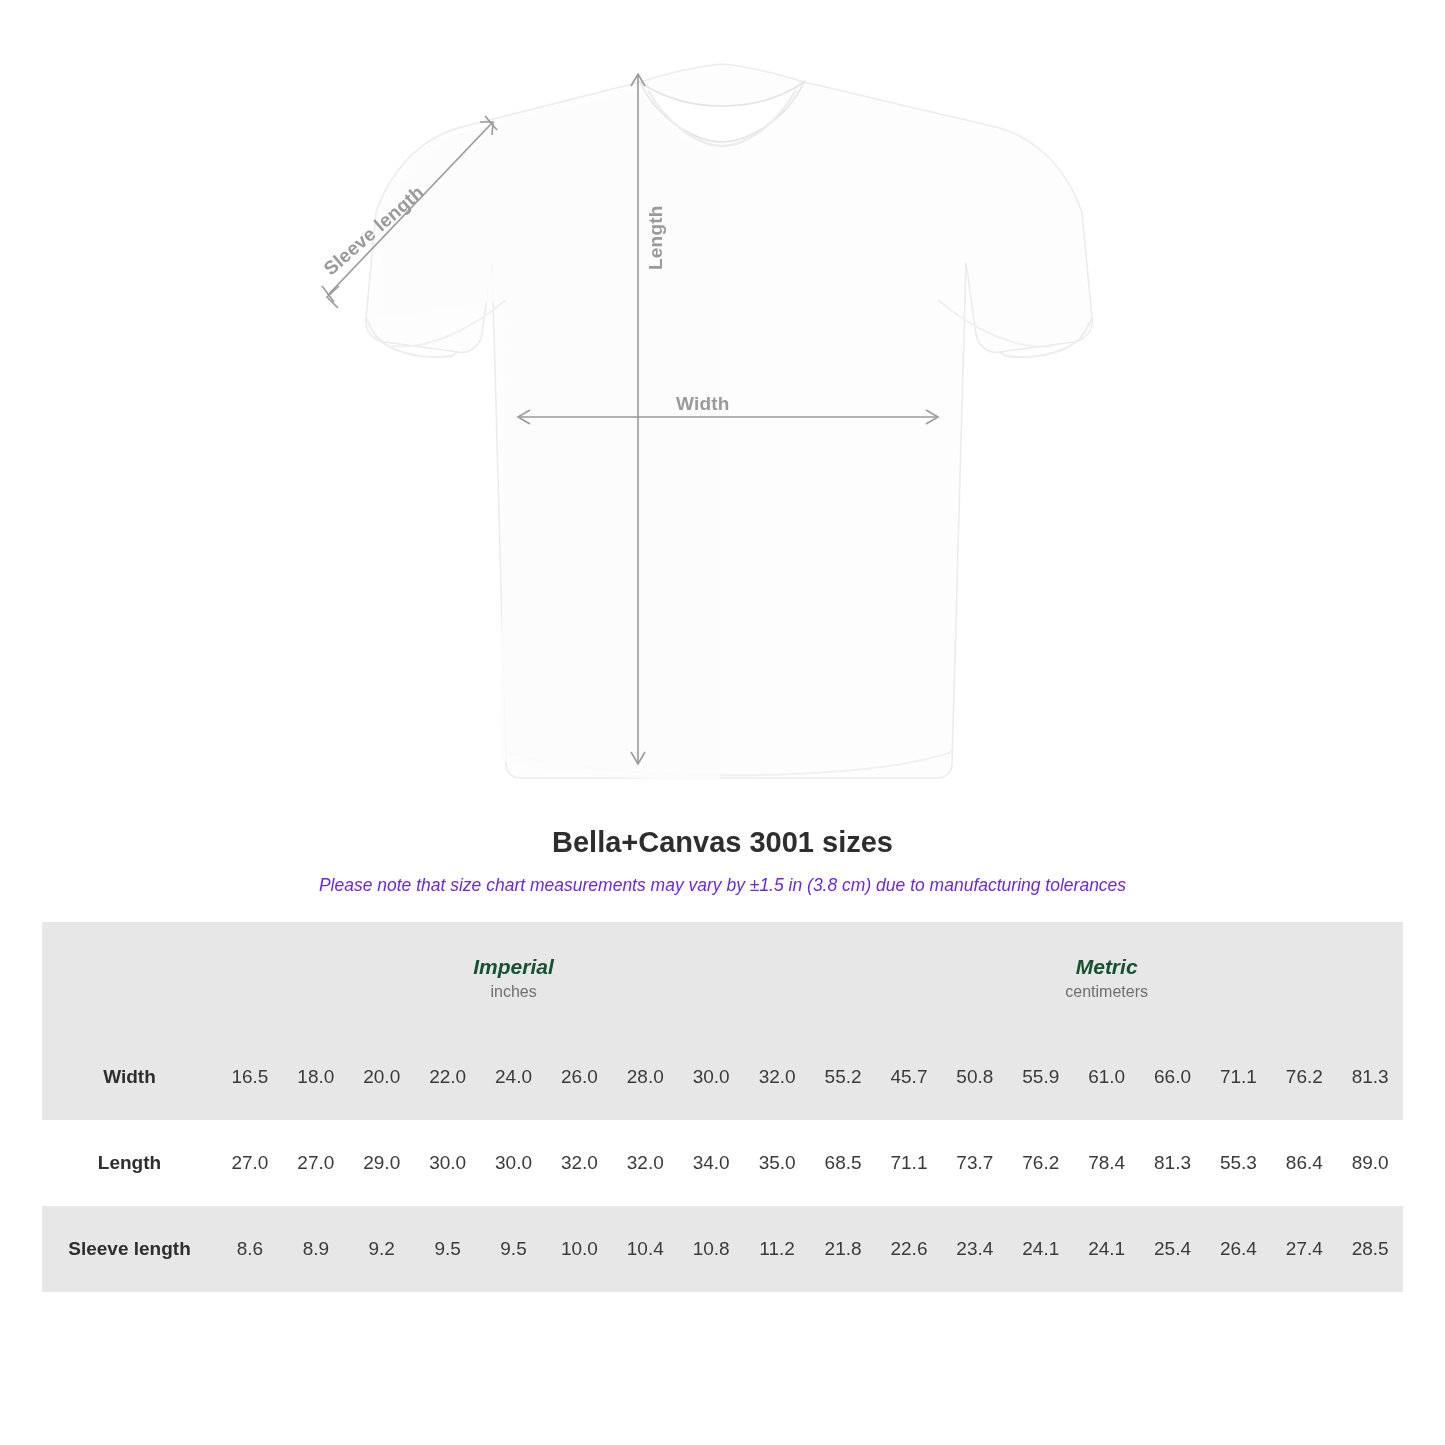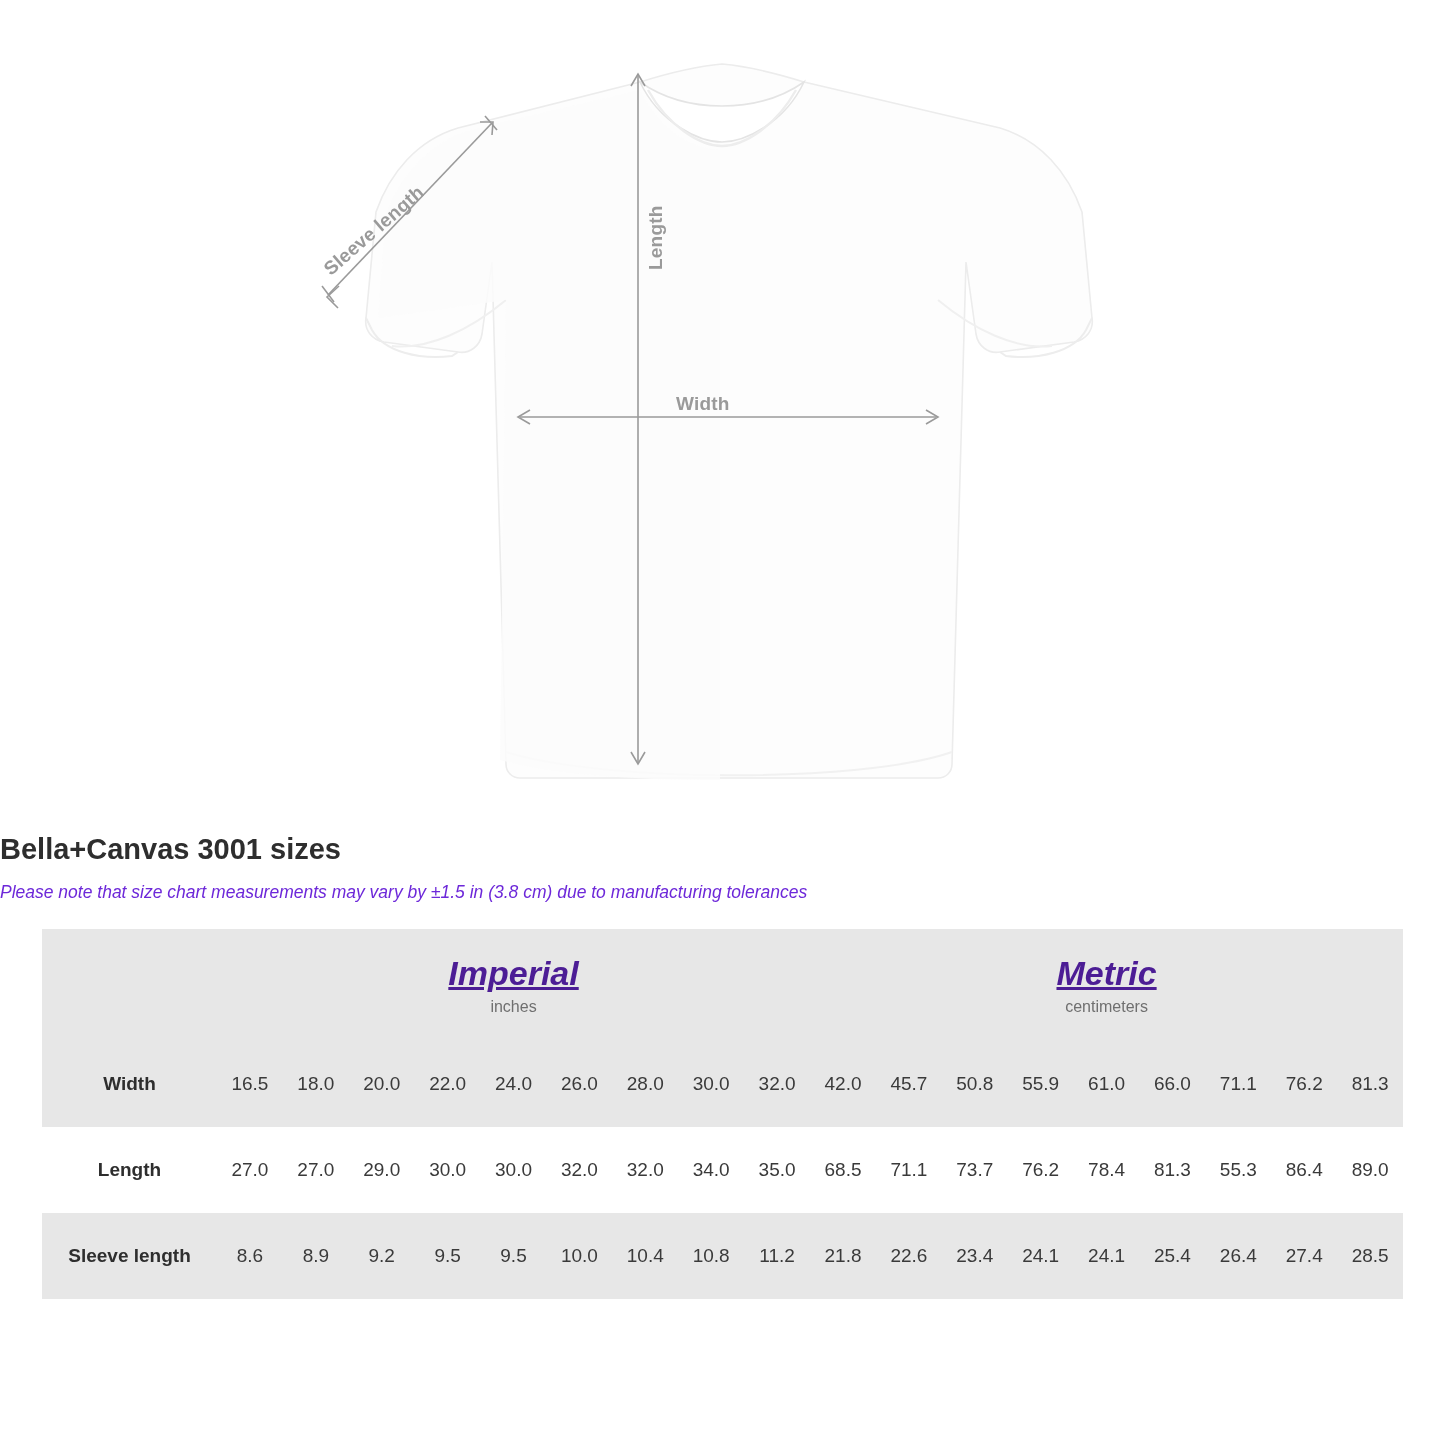--- a/index.html
+++ b/index.html
@@ -52,21 +52,22 @@
   }
   .dim-label.sleeve-label {
     left: 334px;
     top: 258px;
     transform: rotate(-41deg);
     transform-origin: left bottom;
   }
 
   
   .title-block {
-    margin-top: 13px;
+    text-align: center;
+    margin-top: 6px;
   }
   .chart-title {
     font-size: 29px;
     font-weight: bold;
     color: #2e2e2e;
     margin: 0 0 16px 0;
   }
   .chart-note {
     font-size: 17.5px;
     font-style: italic;
@@ -89,26 +90,25 @@
     text-align: center;
     vertical-align: middle;
   }
   
   .unit-row td {
     background: #e7e7e7;
     height: 112px;
     padding: 0;
   }
   .unit-name {
-    font-size: 34px;
+    font-size: 21px;
     font-style: italic;
     font-weight: bold;
-    color: #4c1d95;
+    color: #14532d;
     line-height: 1.15;
-    text-decoration: underline;
   }
   .unit-sub {
     font-size: 16px;
     color: #6f6f6f;
     margin-top: 4px;
   }
 
   .head-row td {
     background: #ffffff;
     height: 84px;
@@ -263,21 +263,21 @@
             <td class="rowlabel">Width</td>
             <td>16.5</td>
             <td>18.0</td>
             <td>20.0</td>
             <td>22.0</td>
             <td>24.0</td>
             <td>26.0</td>
             <td>28.0</td>
             <td>30.0</td>
             <td>32.0</td>
-            <td>42.0</td>
+            <td>55.2</td>
             <td>45.7</td>
             <td>50.8</td>
             <td>55.9</td>
             <td>61.0</td>
             <td>66.0</td>
             <td>71.1</td>
             <td>76.2</td>
             <td>81.3</td>
           </tr>
           <tr class="data-row plain">

